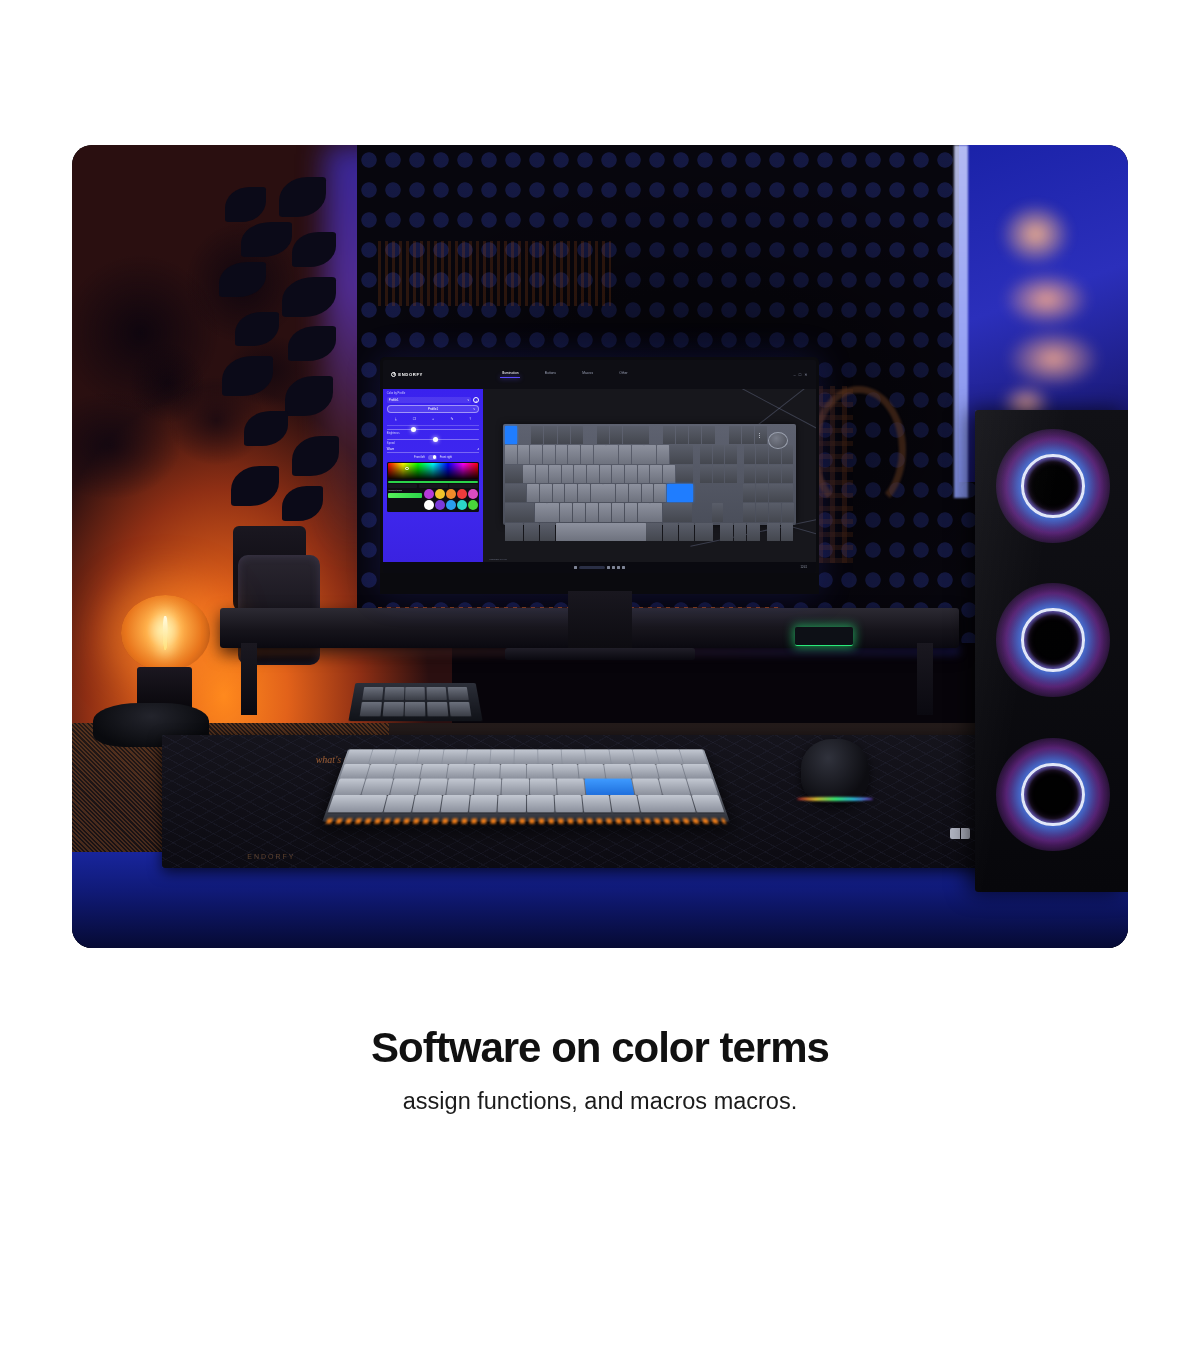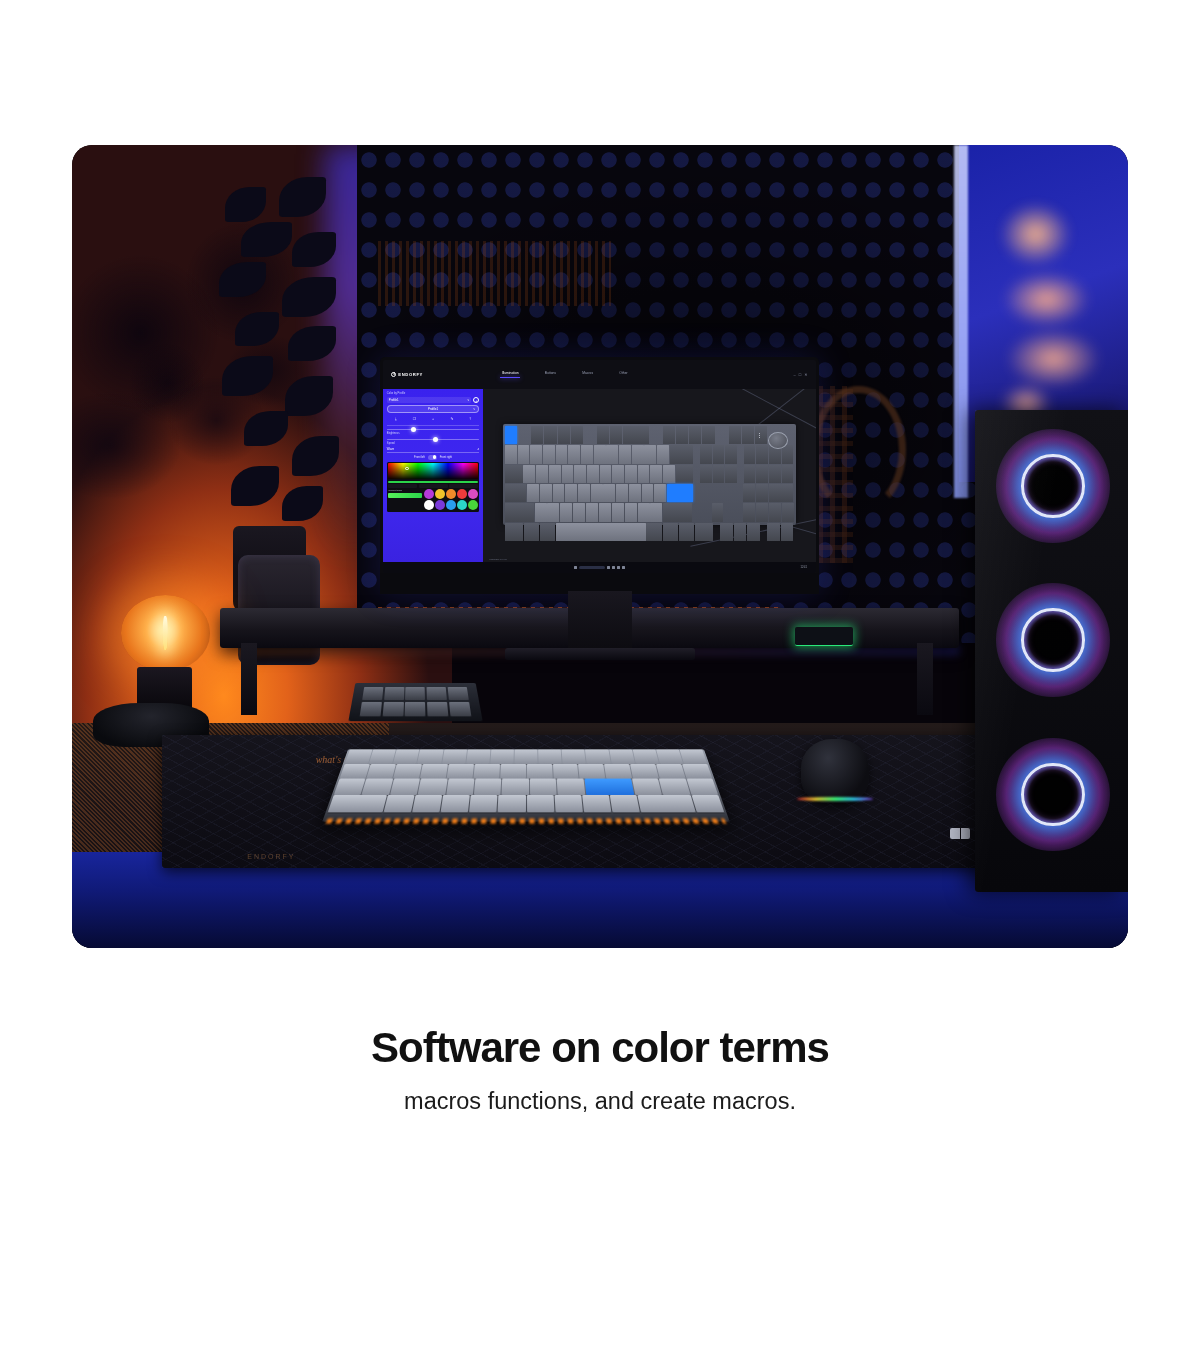--- a/index.html
+++ b/index.html
@@ -714,14 +714,14 @@
     <div class="fan" style="top:68%">
       <span class="fanring"></span>
     </div>
     <div class="caseglass"></div>
   </div>
 
 </div>
 
 <div class="cap cap-h">Software on color terms</div>
 <div class="cap cap-p">
-  <div>macros functions, and create macros.</div>
+  <div>assign functions, and macros macros.</div>
 </div>
 
 </body></html>

